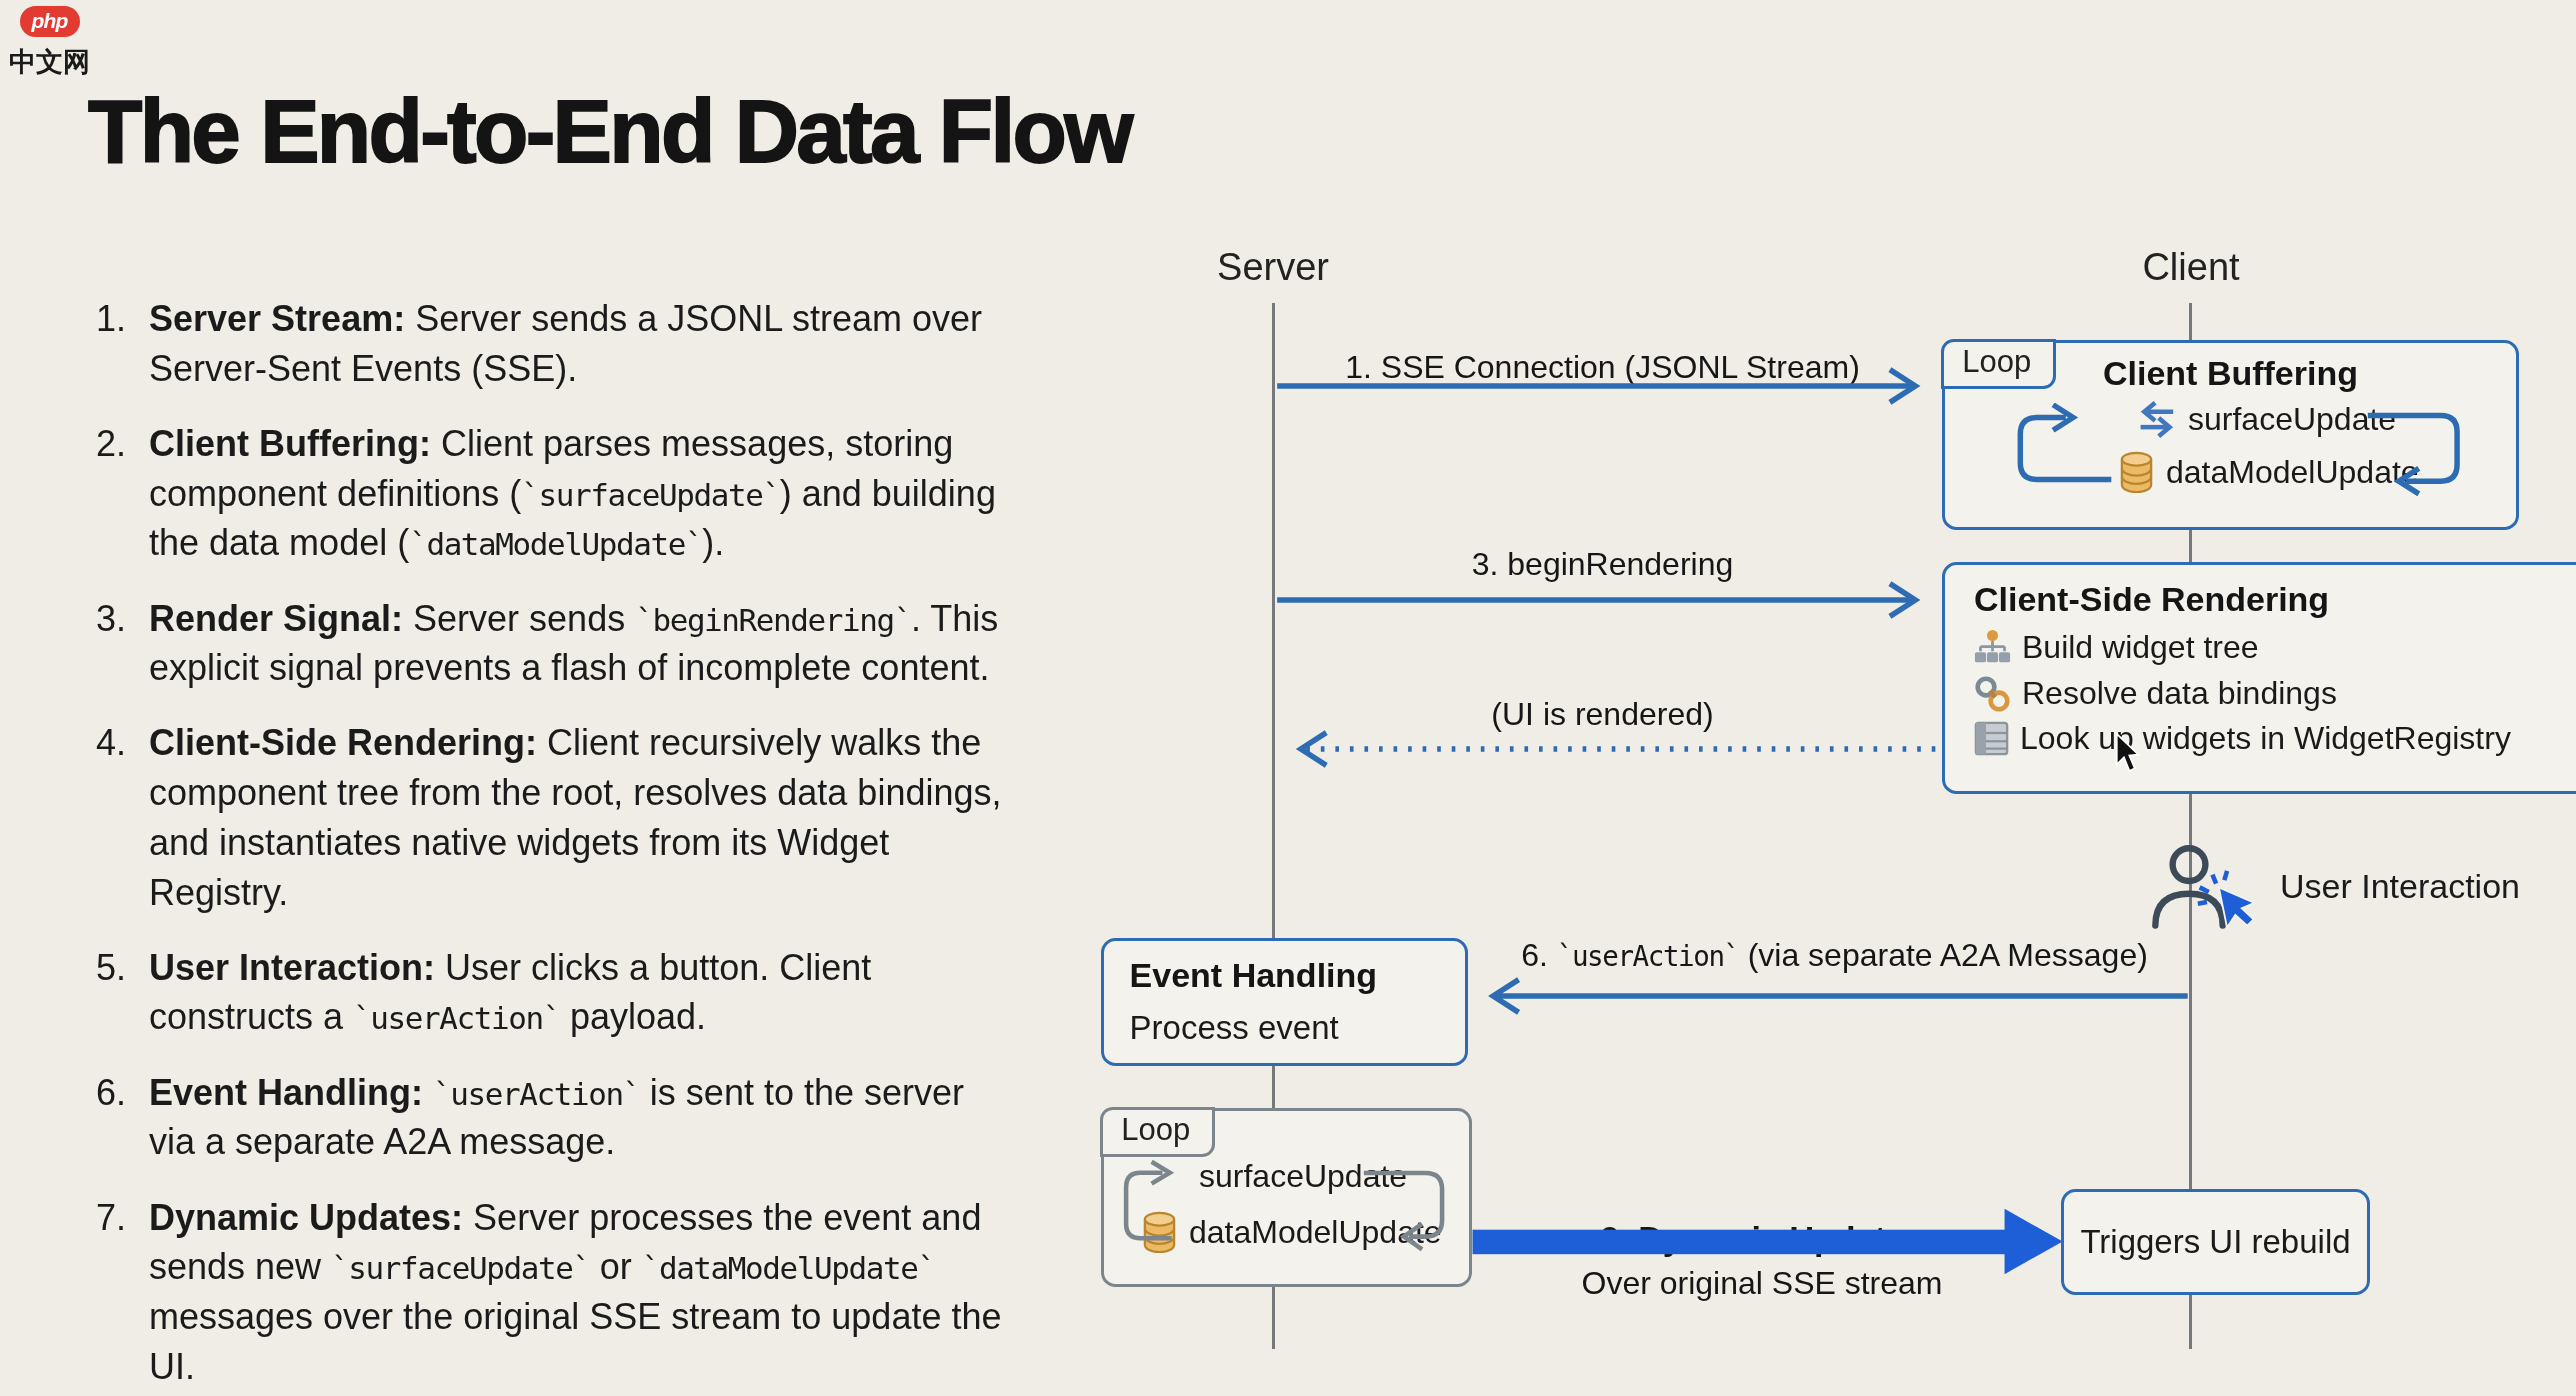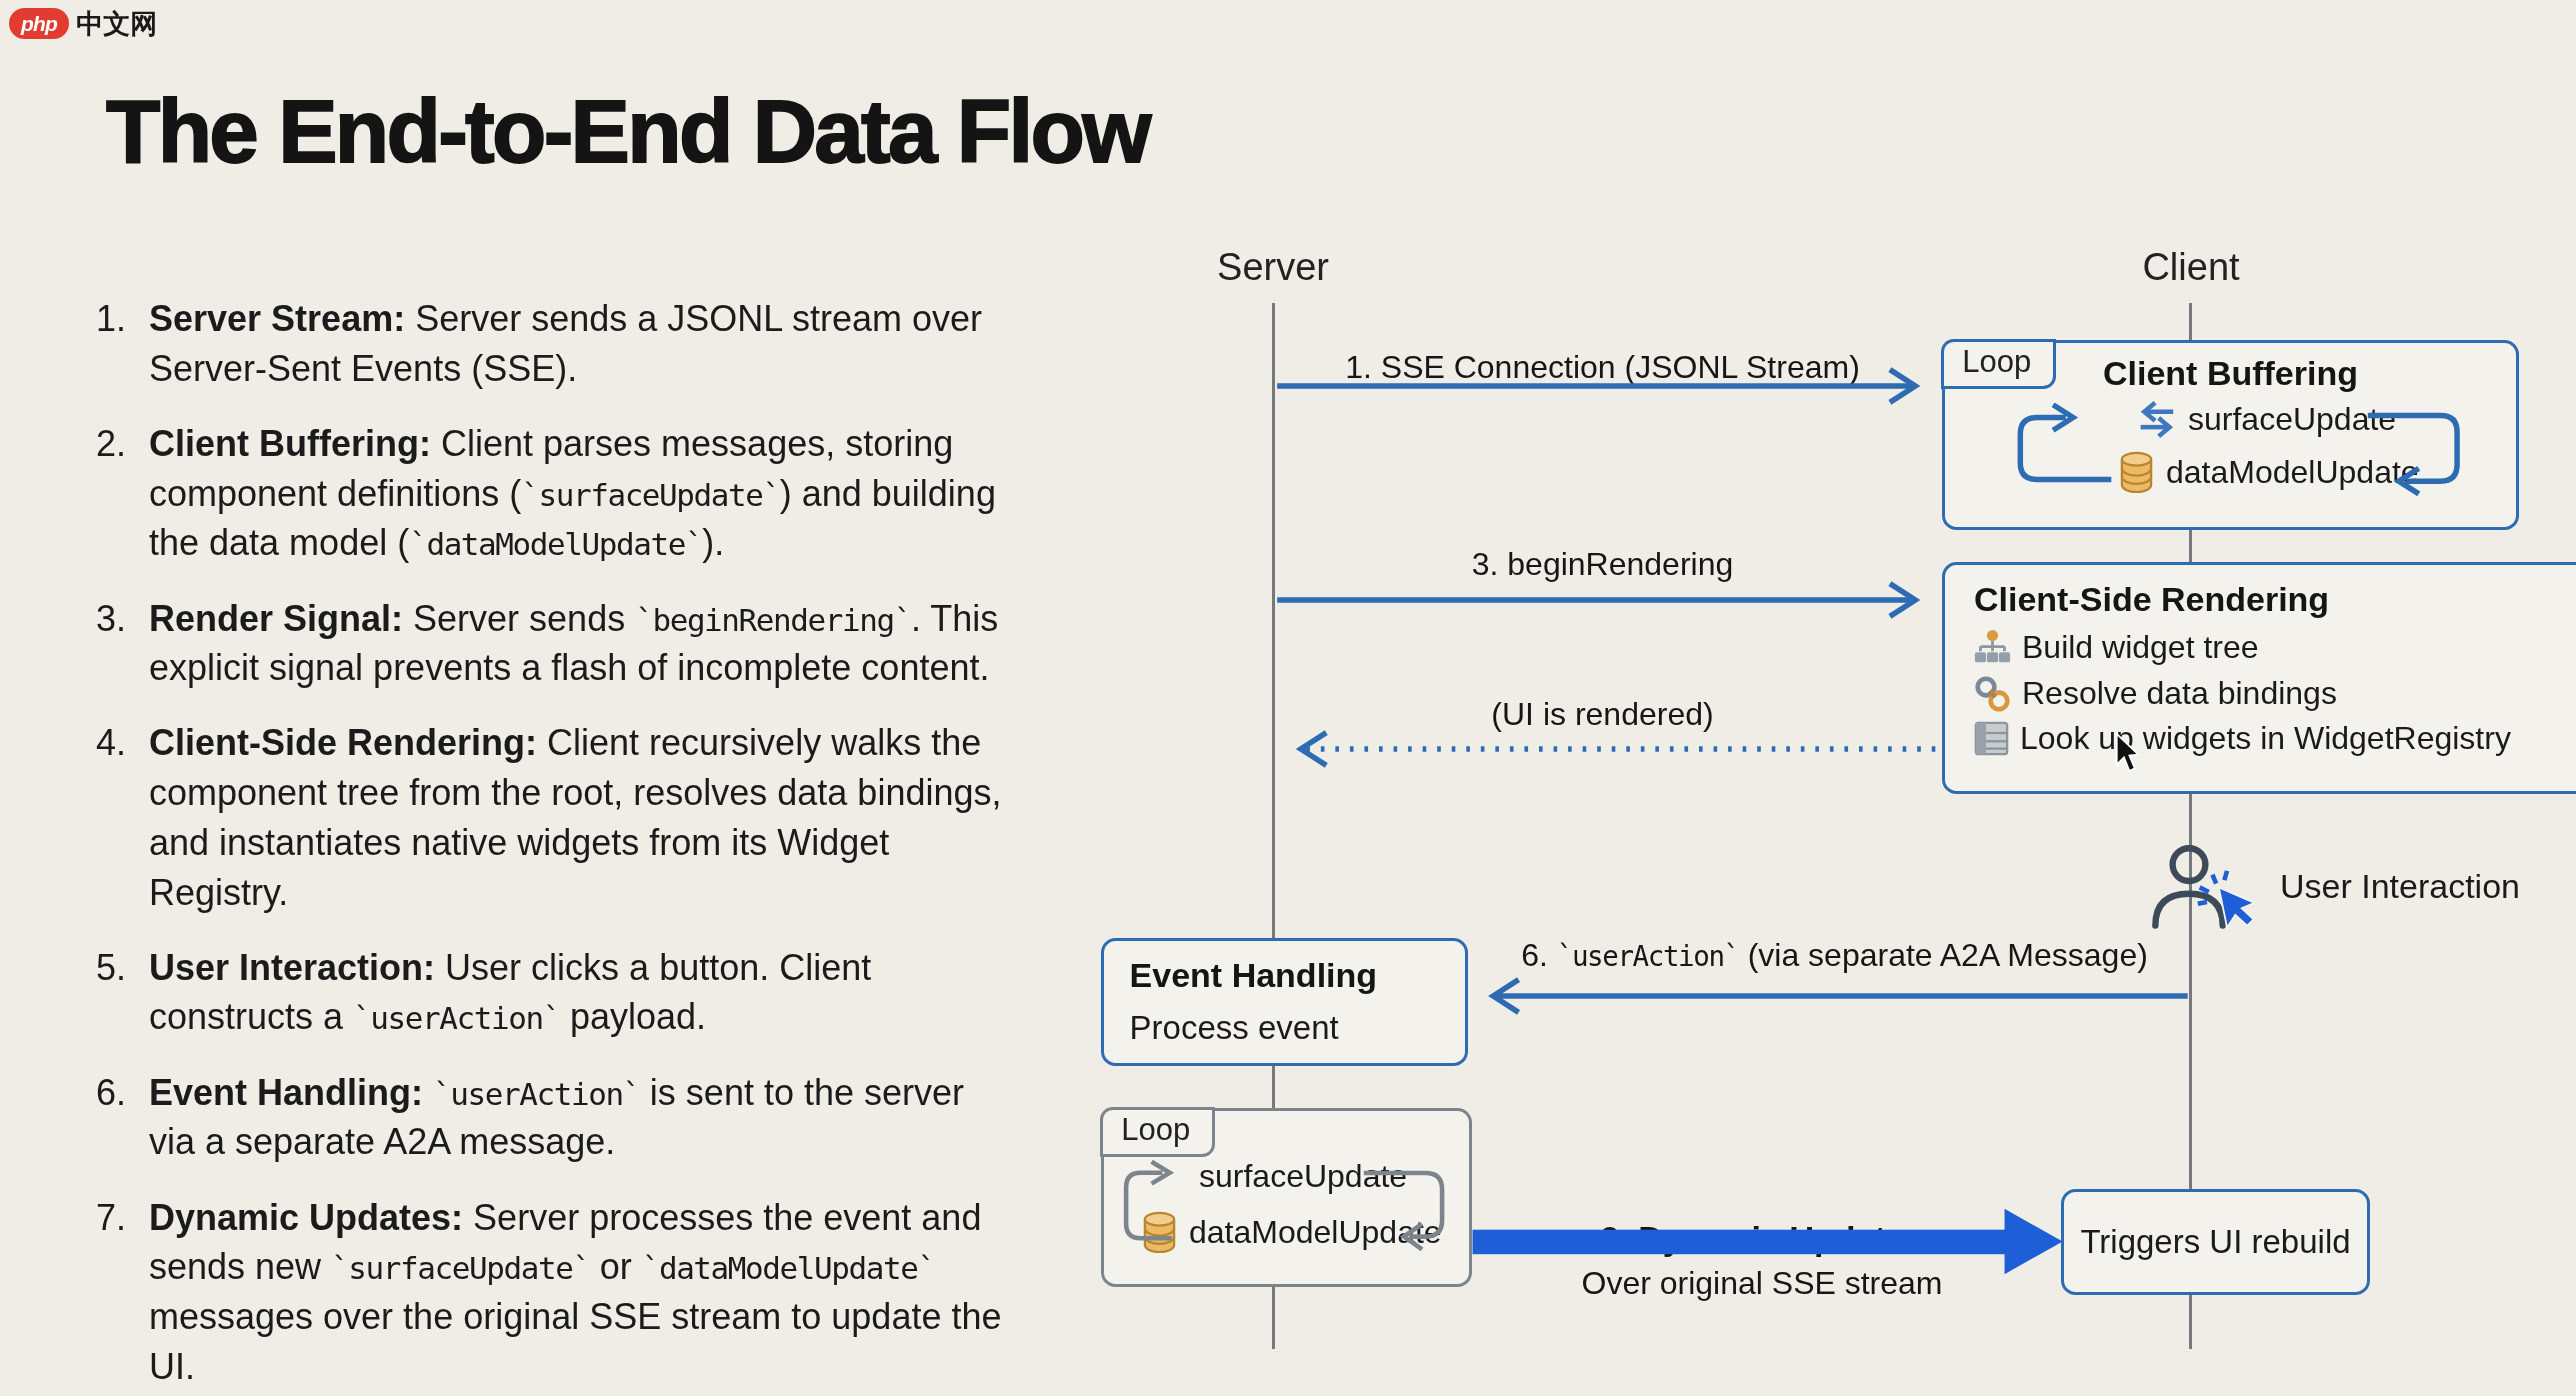--- a/index.html
+++ b/index.html
@@ -5,31 +5,31 @@
   html,body{margin:0;padding:0;}
   body{
     width:2576px;height:1397px;position:relative;overflow:hidden;
     background:#efede6;
     font-family:"Liberation Sans",sans-serif;
     color:#1b1b1b;
   }
   .abs{position:absolute;}
 
   
-  .logo{left:9px;top:5.5px;display:flex;align-items:center;gap:7.3px;}
+  .logo{left:9px;top:5.5px;display:flex;align-items:center;gap:7.3px;flex-direction:column;}
   .logo-badge{
     width:60px;height:31px;background:#e23c32;border-radius:15.5px;
     color:#fff;font-weight:700;font-style:italic;font-size:21px;
     display:flex;align-items:center;justify-content:center;letter-spacing:-0.9px;
   }
   .logo-text{font-size:27px;font-weight:700;color:#1a1a1a;}
 
   
   .page-title{
-    left:106px;top:80px;font-size:89px;font-weight:700;letter-spacing:-2.7px;
+    left:88px;top:80px;font-size:89px;font-weight:700;letter-spacing:-2.7px;
     color:#141414;-webkit-text-stroke:1.8px #141414;
   }
 
   
   .steps{left:96px;top:294px;width:922px;font-size:36px;line-height:1.38;}
   .step{position:relative;padding-left:53px;margin-bottom:25.6px;}
   .step-num{position:absolute;left:0;top:0;}
   .step-lead{font-weight:700;}
   code{
     font-family:"DejaVu Sans Mono",monospace;

